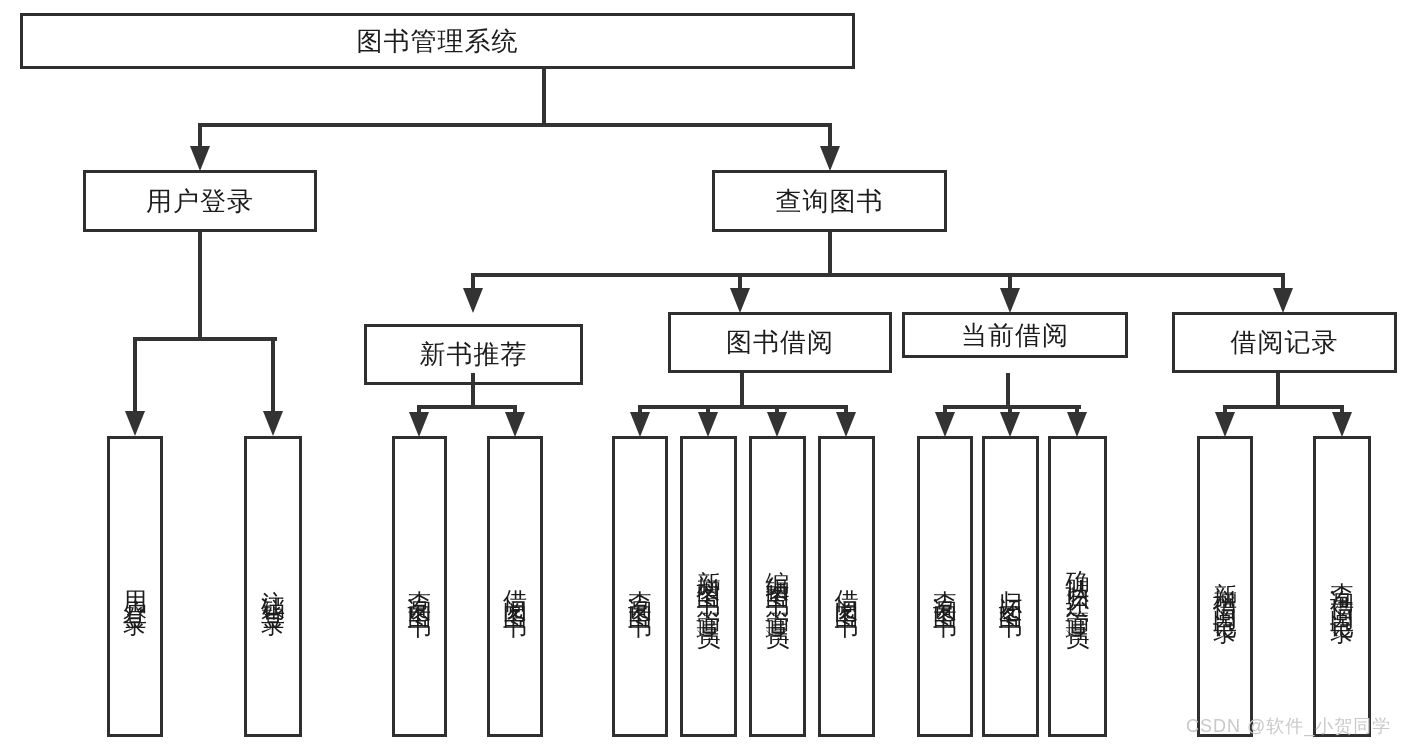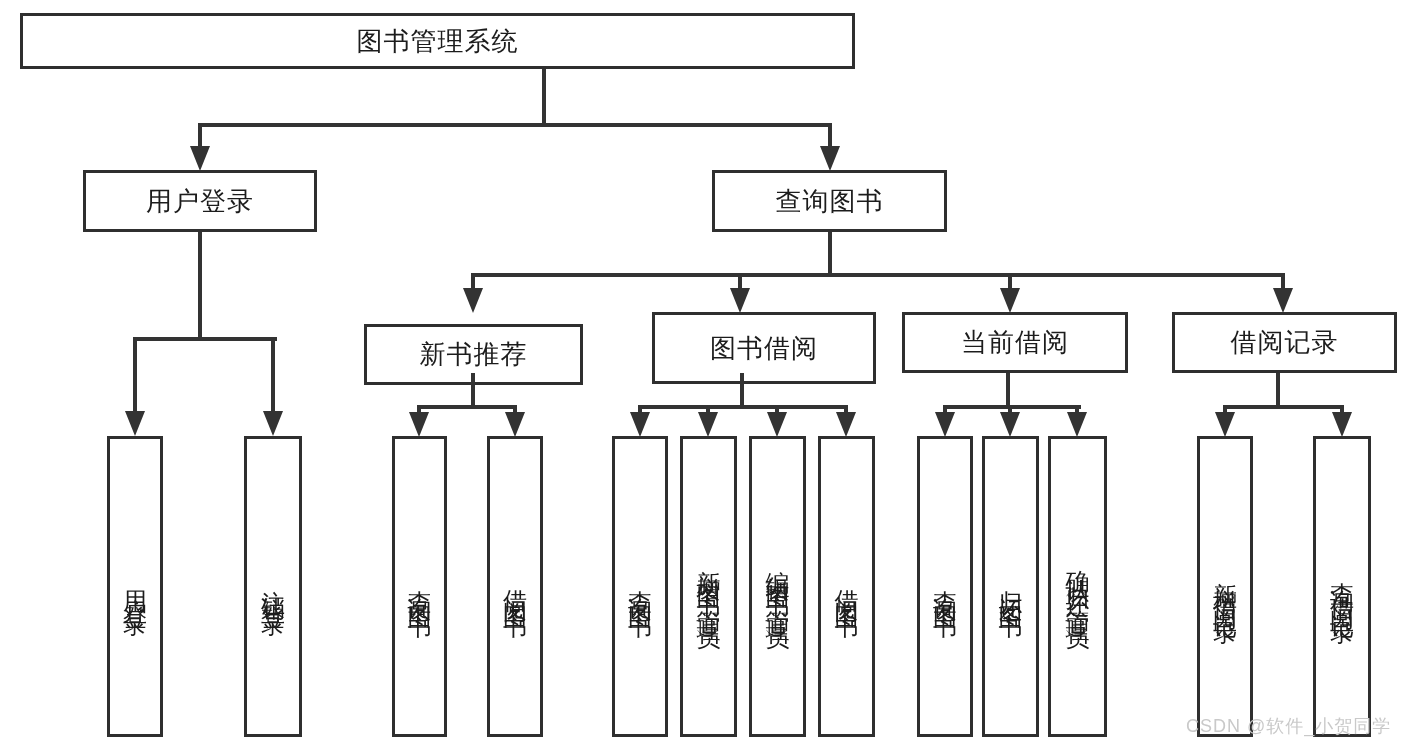--- a/index.html
+++ b/index.html
@@ -94,24 +94,24 @@
   <div class="vline" style="left:828px;top:232px;height:45px;"></div>
   <div class="hline" style="left:471px;top:273px;width:814px;"></div>
   <div class="arr" style="left:471px;top:273px;height:15px;"></div>
   <div class="arr" style="left:738px;top:273px;height:15px;"></div>
   <div class="arr" style="left:1008px;top:273px;height:15px;"></div>
   <div class="arr" style="left:1281px;top:273px;height:15px;"></div>
 
   <div class="hnode" style="left:364px;top:324px;width:219px;height:61px;">
     <span>新书推荐</span>
   </div>
-  <div class="hnode" style="left:652px;top:312px;width:224px;height:72px;">
+  <div class="hnode" style="left:668px;top:312px;width:224px;height:61px;">
     <span>图书借阅</span>
   </div>
-  <div class="hnode" style="left:902px;top:312px;width:226px;height:61px;text-align:center;">
+  <div class="hnode" style="left:902px;top:312px;width:226px;height:46px;text-align:center;">
     <span>当前借阅</span>
   </div>
   <div class="hnode" style="left:1172px;top:312px;width:225px;height:61px;">
     <span>借阅记录</span>
   </div>
 
   <div class="vline" style="left:471px;top:373px;height:36px;"></div>
   <div class="hline" style="left:417px;top:405px;width:100px;"></div>
   <div class="arr" style="left:417px;top:405px;height:7px;"></div>
   <div class="arr" style="left:513px;top:405px;height:7px;"></div>

